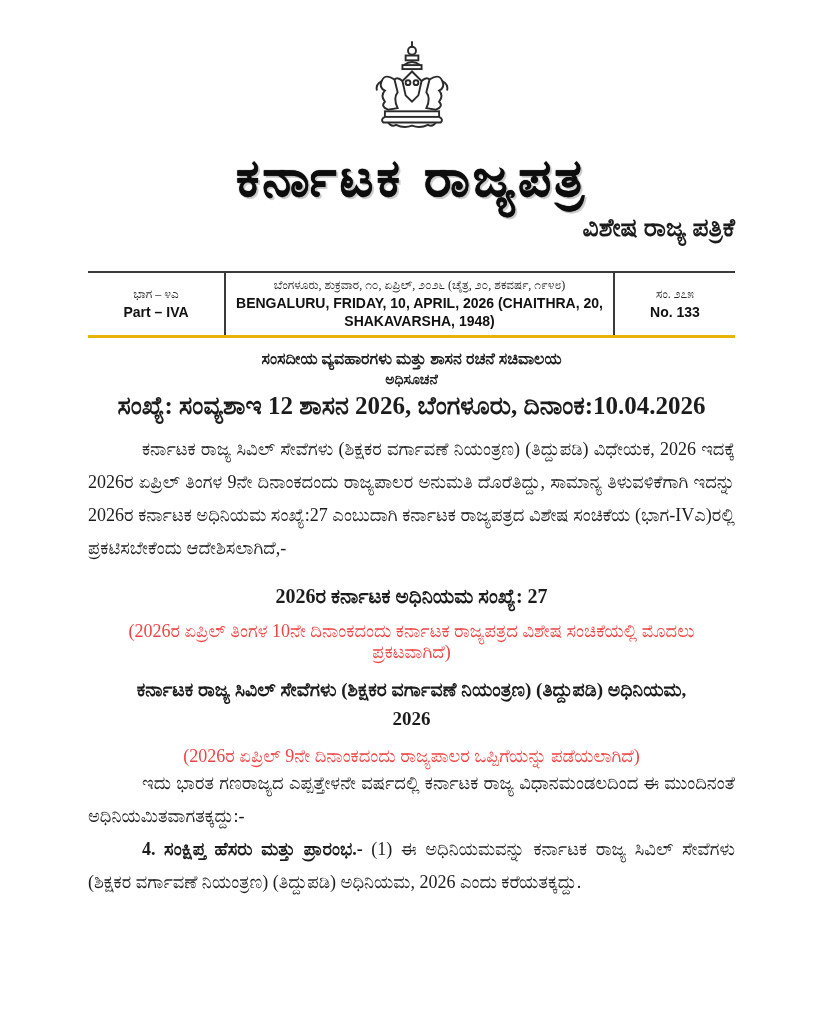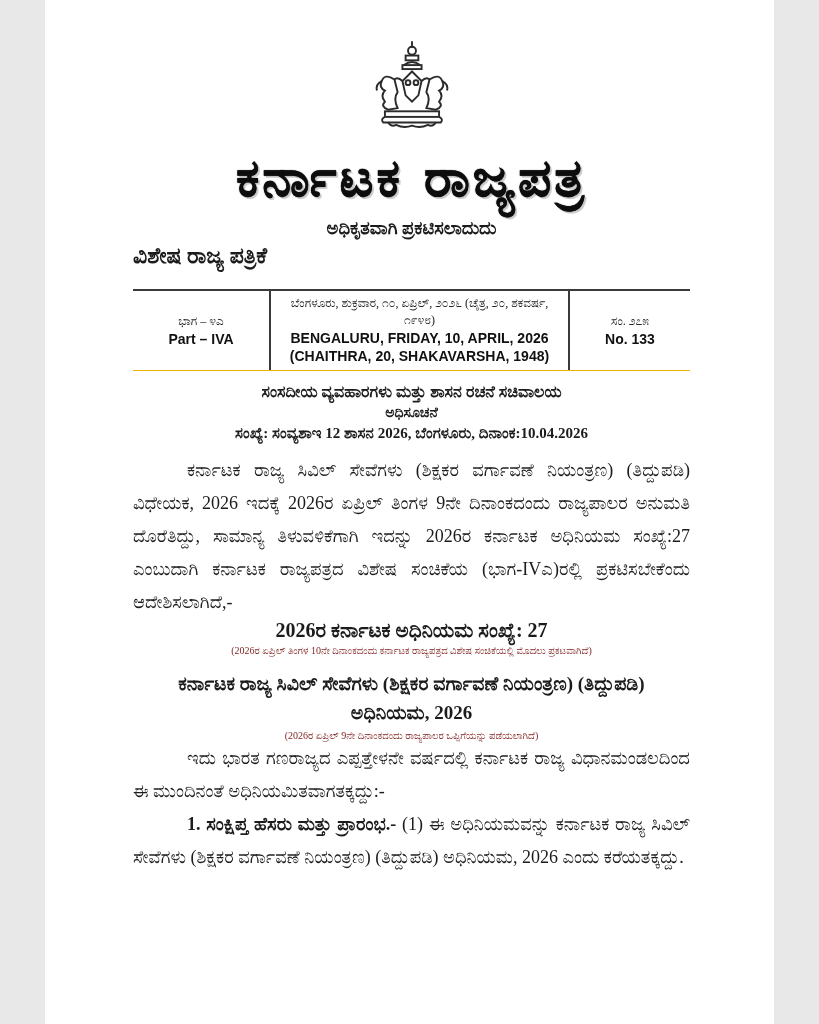--- a/index.html
+++ b/index.html
@@ -1,18 +1,18 @@
 <!DOCTYPE html>
 <html><head>
 <meta charset="utf-8">
 <style>
   html,body{margin:0;padding:0;background:#e8e8e8;}
   .page{
     position:relative;
-    width:729px;height:1024px;
+    width:819px;height:1024px;
     margin:0 auto;
     background:#ffffff;
     box-sizing:border-box;
     padding:38px 84px 0 88px;
     font-family:"Liberation Serif","DejaVu Sans",serif;
     color:#1c1c1c;
     overflow:hidden;
   }
   .emblem{width:100%;text-align:center;margin:0 0 2px 0;}
   .emblem svg{display:inline-block;}
@@ -21,53 +21,53 @@
     text-align:center;
     font-size:52px;
     line-height:64px;
     font-weight:bold;
     letter-spacing:3px;
     color:#0d0d0d;
     text-shadow:0 0 1px #000, 2px 2px 0 #cfcfcf;
     font-family:"DejaVu Sans","Liberation Serif",sans-serif;
   }
   .masthead-sub1{margin-top:8px;text-align:center;font-size:18px;font-weight:bold;}
-  .masthead-sub2{margin-top:4px;text-align:left;font-size:22px;font-weight:bold;}
+  .masthead-sub2{margin-top:4px;text-align:right;font-size:25px;font-weight:bold;}
   .issue-bar{
     display:flex;
-    margin-top:20px;
+    margin-top:28px;
     border-top:2px solid #3a3a3a;
-    border-bottom:1px solid #eab308;
+    border-bottom:3px solid #eab308;
     align-items:stretch;
     justify-content:flex-end;
   }
   .issue-cell{
     padding:4px 6px 5px 6px;
     text-align:center;
     display:flex;flex-direction:column;justify-content:center;
   }
   .issue-cell.part{width:124px;border-right:2px solid #3a3a3a;}
   .issue-cell.date{flex:1;border-right:2px solid #3a3a3a;}
   .issue-cell.num{width:108px;}
   .issue-kn{font-size:12px;line-height:17px;color:#222;}
   .issue-en{font-size:14px;line-height:18px;font-weight:bold;color:#111;
             font-family:"Liberation Sans","DejaVu Sans",sans-serif;}
   .dept-heading{margin-top:12px;font-size:16px;font-weight:bold;text-align:center;}
   .notif-heading{margin-top:4px;font-size:14px;font-weight:bold;text-align:center;}
-  .notif-ref{margin-top:4px;font-size:15px;font-weight:bold;text-align:center;}
+  .notif-ref{margin-top:4px;font-size:25px;font-weight:bold;text-align:center;}
   .body-para{
     margin:0;
     font-size:18px;
     line-height:33px;
     text-align:justify;
     text-indent:54px;
   }
   .body-para.first{margin-top:12px;}
-  .act-num-heading{font-size:20px;font-weight:bold;text-align:center;}
-  .small-note{margin-top:3px;font-size:10px;text-align:center;color:#7f1d1d;}
+  .act-num-heading{margin-top:20px;font-size:20px;font-weight:bold;text-align:center;}
+  .small-note{margin-top:13px;font-size:18px;text-align:center;color:#ef4444;}
   .act-title{margin-top:12px;font-size:19px;line-height:29px;font-weight:bold;text-align:center;padding:0 30px;}
   .bold{font-weight:bold;}
 </style>
 </head>
 <body>
 
 <div class="page">
 
   <div class="emblem">
     <svg width="96" height="102" viewBox="0 0 120 128" aria-hidden="true">
@@ -91,21 +91,20 @@
         <path d="M98 54 Q106 58 104 66"></path>
 
         <rect x="26" y="92" width="68" height="7"></rect>
         <path d="M26 99 Q20 102 24 106 L96 106 Q100 102 94 99"></path>
         <path d="M30 106 Q34 112 40 109 Q50 114 60 110 Q70 114 80 109 Q86 112 90 106"></path>
       </g>
     </svg>
   </div>
 
   <h1 class="masthead-title">ಕರ್ನಾಟಕ ರಾಜ್ಯಪತ್ರ</h1>
-  <div class="masthead-sub1">ಅಧಿಕೃತವಾಗಿ ಪ್ರಕಟಿಸಲಾದುದು</div>
   <div class="masthead-sub2">ವಿಶೇಷ ರಾಜ್ಯ ಪತ್ರಿಕೆ</div>
 
   <div class="issue-bar">
     <div class="issue-cell part">
       <div class="issue-kn">ಭಾಗ – ೪ಎ</div>
       <div class="issue-en">Part – IVA</div>
     </div>
     <div class="issue-cell date">
       <div class="issue-kn">ಬೆಂಗಳೂರು, ಶುಕ್ರವಾರ, ೧೦, ಏಪ್ರಿಲ್, ೨೦೨೬ (ಚೈತ್ರ, ೨೦, ಶಕವರ್ಷ, ೧೯೪೮)</div>
       <div class="issue-en">BENGALURU, FRIDAY, 10, APRIL, 2026 (CHAITHRA, 20, SHAKAVARSHA, 1948)</div>
@@ -123,15 +122,15 @@
   <p class="body-para first">ಕರ್ನಾಟಕ ರಾಜ್ಯ ಸಿವಿಲ್ ಸೇವೆಗಳು (ಶಿಕ್ಷಕರ ವರ್ಗಾವಣೆ ನಿಯಂತ್ರಣ) (ತಿದ್ದುಪಡಿ) ವಿಧೇಯಕ, 2026 ಇದಕ್ಕೆ 2026ರ ಏಪ್ರಿಲ್ ತಿಂಗಳ 9ನೇ ದಿನಾಂಕದಂದು ರಾಜ್ಯಪಾಲರ ಅನುಮತಿ ದೊರೆತಿದ್ದು, ಸಾಮಾನ್ಯ ತಿಳುವಳಿಕೆಗಾಗಿ ಇದನ್ನು 2026ರ ಕರ್ನಾಟಕ ಅಧಿನಿಯಮ ಸಂಖ್ಯೆ:27 ಎಂಬುದಾಗಿ ಕರ್ನಾಟಕ ರಾಜ್ಯಪತ್ರದ ವಿಶೇಷ ಸಂಚಿಕೆಯ (ಭಾಗ-IVಎ)ರಲ್ಲಿ ಪ್ರಕಟಿಸಬೇಕೆಂದು ಆದೇಶಿಸಲಾಗಿದೆ,-</p>
 
   <div class="act-num-heading">2026ರ ಕರ್ನಾಟಕ ಅಧಿನಿಯಮ ಸಂಖ್ಯೆ: 27</div>
   <div class="small-note">(2026ರ ಏಪ್ರಿಲ್ ತಿಂಗಳ 10ನೇ ದಿನಾಂಕದಂದು ಕರ್ನಾಟಕ ರಾಜ್ಯಪತ್ರದ ವಿಶೇಷ ಸಂಚಿಕೆಯಲ್ಲಿ ಮೊದಲು ಪ್ರಕಟವಾಗಿದೆ)</div>
 
   <div class="act-title">ಕರ್ನಾಟಕ ರಾಜ್ಯ ಸಿವಿಲ್ ಸೇವೆಗಳು (ಶಿಕ್ಷಕರ ವರ್ಗಾವಣೆ ನಿಯಂತ್ರಣ) (ತಿದ್ದುಪಡಿ) ಅಧಿನಿಯಮ, 2026</div>
   <div class="small-note">(2026ರ ಏಪ್ರಿಲ್ 9ನೇ ದಿನಾಂಕದಂದು ರಾಜ್ಯಪಾಲರ ಒಪ್ಪಿಗೆಯನ್ನು ಪಡೆಯಲಾಗಿದೆ)</div>
 
   <p class="body-para">ಇದು ಭಾರತ ಗಣರಾಜ್ಯದ ಎಪ್ಪತ್ತೇಳನೇ ವರ್ಷದಲ್ಲಿ ಕರ್ನಾಟಕ ರಾಜ್ಯ ವಿಧಾನಮಂಡಲದಿಂದ ಈ ಮುಂದಿನಂತೆ ಅಧಿನಿಯಮಿತವಾಗತಕ್ಕದ್ದು:-</p>
 
-  <p class="body-para"><span class="bold">1. ಸಂಕ್ಷಿಪ್ತ ಹೆಸರು ಮತ್ತು ಪ್ರಾರಂಭ.-</span><span> (1) ಈ ಅಧಿನಿಯಮವನ್ನು ಕರ್ನಾಟಕ ರಾಜ್ಯ ಸಿವಿಲ್ ಸೇವೆಗಳು (ಶಿಕ್ಷಕರ ವರ್ಗಾವಣೆ ನಿಯಂತ್ರಣ)   (ತಿದ್ದುಪಡಿ) ಅಧಿನಿಯಮ, 2026 ಎಂದು ಕರೆಯತಕ್ಕದ್ದು.</span></p>
+  <p class="body-para"><span class="bold">4. ಸಂಕ್ಷಿಪ್ತ ಹೆಸರು ಮತ್ತು ಪ್ರಾರಂಭ.-</span><span> (1) ಈ ಅಧಿನಿಯಮವನ್ನು ಕರ್ನಾಟಕ ರಾಜ್ಯ ಸಿವಿಲ್ ಸೇವೆಗಳು (ಶಿಕ್ಷಕರ ವರ್ಗಾವಣೆ ನಿಯಂತ್ರಣ)   (ತಿದ್ದುಪಡಿ) ಅಧಿನಿಯಮ, 2026 ಎಂದು ಕರೆಯತಕ್ಕದ್ದು.</span></p>
 
 </div>
 
 </body></html>

